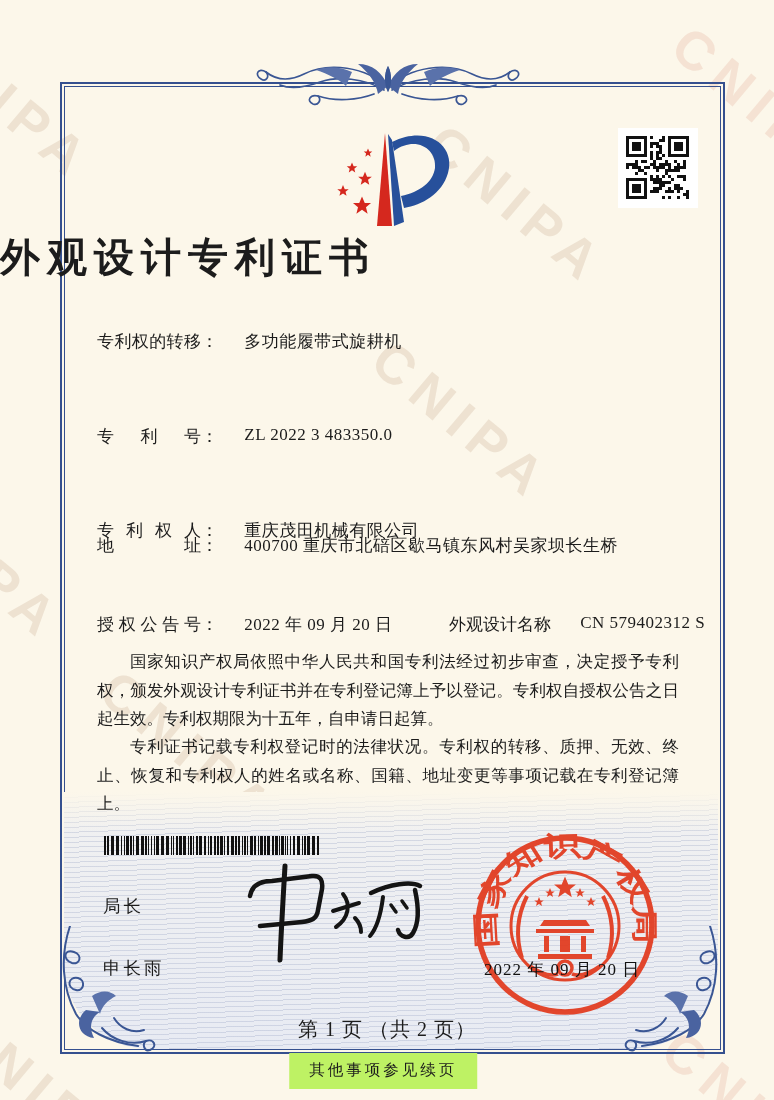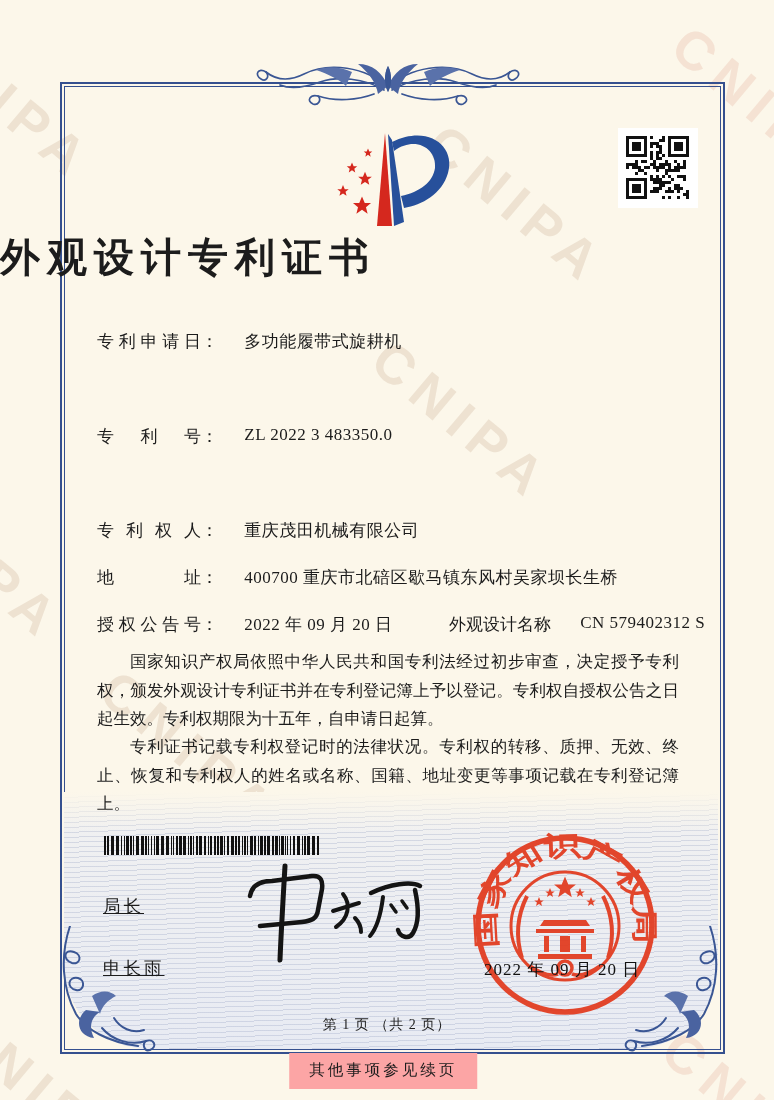--- a/index.html
+++ b/index.html
@@ -33,24 +33,24 @@
   .cert-no{position:absolute;left:96px;top:136px;font-size:17px;letter-spacing:3px;}
   .doc-title{position:absolute;left:0;right:0;top:230px;text-align:left;
     font-size:40px;font-weight:bold;letter-spacing:7px;}
   .field-row{position:absolute;left:97px;font-size:17px;white-space:nowrap;}
   .flabel{display:inline-block;width:104px;text-align:justify;text-align-last:justify;vertical-align:top;}
   .flabel2{display:inline-block;width:88px;text-align:justify;text-align-last:justify;vertical-align:top;}
   .fcolon{display:inline-block;vertical-align:top;}
   .fvalue{display:inline-block;margin-left:22px;vertical-align:top;letter-spacing:0.5px;}
   .para{position:absolute;left:97px;width:582px;font-size:16.5px;line-height:28.6px;
     text-indent:33px;text-align:justify;}
-  .lead{position:absolute;left:103px;font-size:17.5px;letter-spacing:3px;text-decoration:underline;}
-  .page-info{position:absolute;left:0;right:0;top:1016px;text-align:center;font-size:14px;letter-spacing:1px;}
+  .lead{position:absolute;left:103px;font-size:17.5px;letter-spacing:3px;}
+  .page-info{position:absolute;left:0;right:0;top:1016px;text-align:center;font-size:20px;letter-spacing:1px;}
   .cont-note{position:absolute;left:50%;top:1053px;transform:translateX(-52%);
-    background:#fca5a5;padding:7px 20px 8px 20px;font-size:15.5px;letter-spacing:3px;white-space:nowrap;}
+    background:#bef264;padding:7px 20px 8px 20px;font-size:15.5px;letter-spacing:3px;white-space:nowrap;}
   
   .logo{position:absolute;left:332px;top:124px;}
   .qr-box{position:absolute;left:618px;top:128px;width:80px;height:80px;background:#fff;}
   .qr-box svg{position:absolute;left:8px;top:8px;}
   .barcode{position:absolute;left:104px;top:836px;}
   .signature{position:absolute;left:222px;top:860px;}
   .seal{position:absolute;left:470px;top:830px;}
   .seal-date{position:absolute;left:484px;top:958px;font-size:17px;letter-spacing:1px;color:#111;white-space:nowrap;}
   .orn-top{position:absolute;left:252px;top:52px;}
   .orn-bl{position:absolute;left:56px;top:926px;}
@@ -256,32 +256,32 @@
         <rect x="36" y="60" width="3" height="3" fill="#111"></rect>
         <rect x="42" y="60" width="3" height="3" fill="#111"></rect>
         <rect x="51" y="60" width="3" height="3" fill="#111"></rect>
         <rect x="60" y="60" width="3" height="3" fill="#111"></rect>
       </svg>
   </div>
 
   <div class="doc-title">外观设计专利证书</div>
 
   <div class="field-row" style="top:330px">
-    <span class="flabel">专利申请日</span><span class="fcolon">：</span>
+    <span class="flabel">专利权的转移</span><span class="fcolon">：</span>
     <span class="fvalue">多功能履带式旋耕机</span>
   </div>
   <div class="field-row" style="top:425px">
     <span class="flabel">专利号</span><span class="fcolon">：</span>
     <span class="fvalue">ZL 2022 3 483350.0</span>
   </div>
   <div class="field-row" style="top:519px">
     <span class="flabel">专利权人</span><span class="fcolon">：</span>
     <span class="fvalue">重庆茂田机械有限公司</span>
   </div>
-  <div class="field-row" style="top:566px">
+  <div class="field-row" style="top:534px">
     <span class="flabel">地址</span><span class="fcolon">：</span>
     <span class="fvalue">400700 重庆市北碚区歇马镇东风村吴家坝长生桥</span>
   </div>
   <div class="field-row" style="top:613px">
     <span class="flabel">授权公告号</span><span class="fcolon">：</span>
     <span class="fvalue">2022 年 09 月 20 日</span>
     <span style="display:inline-block;width:48px;"></span>
     <span class="flabel2">外观设计名称</span><span class="fcolon">：</span>
     <span class="fvalue">CN 579402312 S</span>
   </div>

